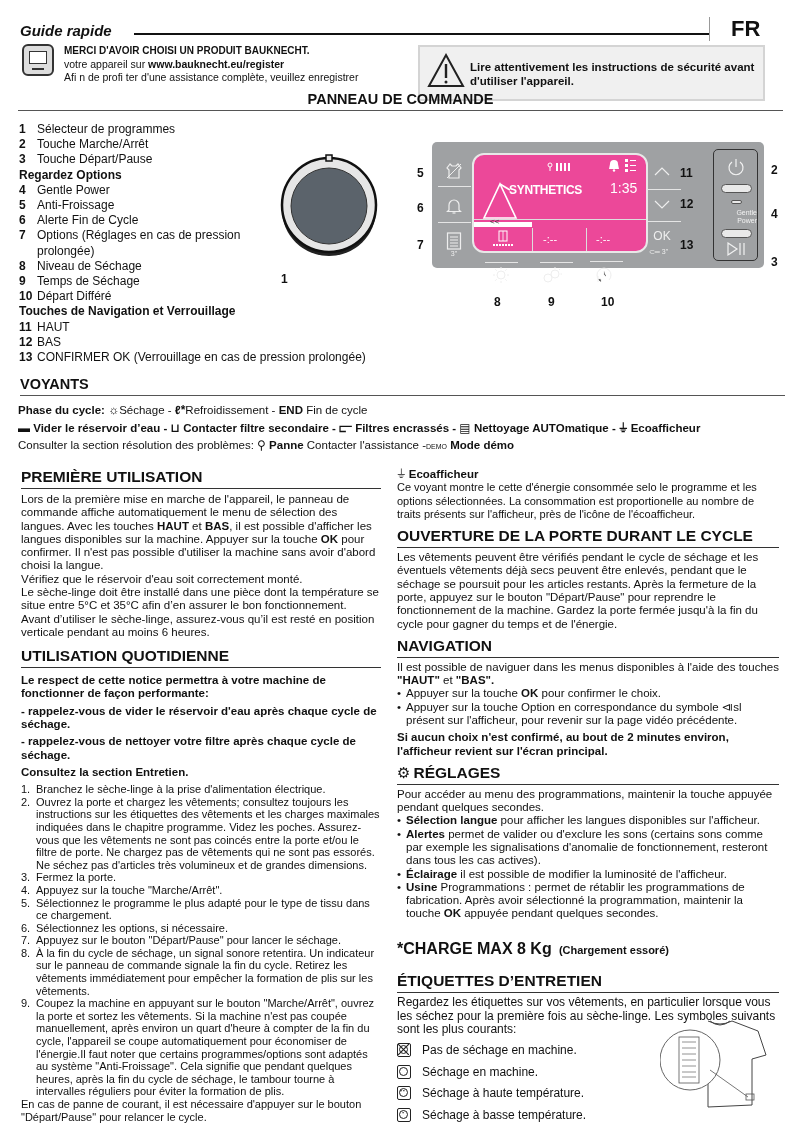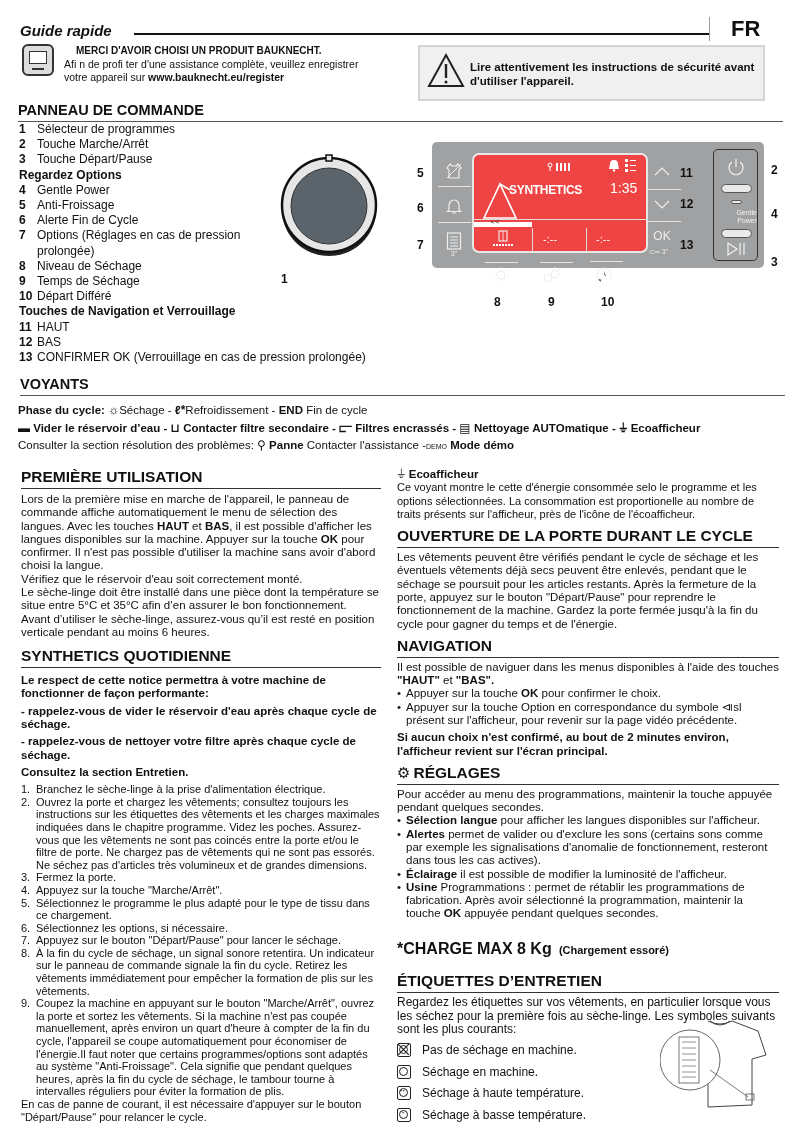--- a/index.html
+++ b/index.html
@@ -11,44 +11,44 @@
   
   #guide-title { left: 20px; top: 22px; font-size: 15px; font-weight: bold; font-style: italic; }
   #header-rule { left: 134px; top: 33px; width: 575px; height: 2px; background: #111; }
   #header-vrule { left: 709px; top: 17px; width: 1px; height: 24px; background: #999; }
   #lang-code { left: 731px; top: 16px; font-size: 22px; font-weight: bold; }
 
   #monitor-icon { left: 22px; top: 44px; width: 32px; height: 32px; border: 2px solid #333; border-radius: 6px; background: #ddd; }
   #monitor-icon .scr { position: absolute; left: 5px; top: 5px; width: 18px; height: 13px; border: 1.5px solid #333; background: #fff; }
   #monitor-icon .stand { position: absolute; left: 8px; top: 19px; width: 12px; height: 5px; border-bottom: 2px solid #333; }
   #thanks { left: 64px; top: 45px; font-size: 10.5px; line-height: 1.25; width: 340px; }
-  #thanks .t1 { font-weight: bold; font-size: 10px; margin-left: 12px; }
+  #thanks .t1 { font-weight: bold; font-size: 10px; }
 
   #safety-box { left: 418px; top: 45px; width: 347px; height: 56px; background: #f0f0f0; border: 2px solid #d4d4d4; }
   #safety-icon { left: 6px; top: 4px; width: 40px; height: 40px; }
   #safety-text { left: 50px; top: 14px; font-size: 11.5px; font-weight: bold; width: 310px; line-height: 1.2; }
 
   .section-h { font-size: 14.5px; font-weight: bold; border-bottom: 1px solid #555; padding-bottom: 1px; }
   .section-h.big { font-size: 15.5px; border-bottom: 1.5px solid #333; }
 
-  #panel-h { left: 18px; top: 102px; width: 765px; }
+  #panel-h { left: 18px; top: 91px; width: 765px; text-align: center; }
   #panel-list { left: 19px; top: 122px; font-size: 12px; line-height: 15.2px; }
   #panel-list .row { display: flex; }
   #panel-list .num { font-weight: bold; width: 18px; }
   #panel-list .sub { font-weight: bold; }
   #panel-list .indent { padding-left: 18px; }
 
   
   #knob { left: 274px; top: 150px; width: 110px; height: 110px; }
   #knob-label { left: 281px; top: 272px; font-weight: bold; font-size: 12px; }
 
   
   #cp { left: 432px; top: 142px; width: 332px; height: 126px; background: #9fa1a3; border-radius: 5px; }
   .cp-num { font-weight: bold; font-size: 12px; }
-  #display { left: 472px; top: 153px; width: 176px; height: 100px; background: #ef4444; border: 2px solid #e8e8e8; border-radius: 7px; overflow: hidden; color: #fff; }
+  #display { left: 472px; top: 153px; width: 176px; height: 100px; background: #ec4899; border: 2px solid #e8e8e8; border-radius: 12px; overflow: hidden; color: #fff; }
   .left-btn { position: absolute; left: 440px; width: 28px; height: 28px; display: flex; align-items: center; justify-content: center; color: #eee; font-size: 15px; }
   .sep-h { position: absolute; height: 1px; background: #e5e5e5; }
   .nav-btn { position: absolute; left: 648px; width: 28px; text-align: center; color: #eee; font-size: 16px; }
   #side-col { left: 713px; top: 149px; width: 45px; height: 112px; border: 1px solid #333; border-radius: 5px; background: #9fa1a3; }
   .pill { position: absolute; left: 7px; width: 31px; height: 9px; border-radius: 5px; background: #e9e9e9; border: 1px solid #555; }
 
   
   #voyants-h { left: 20px; top: 376px; width: 765px; }
   #voy { left: 18px; top: 402px; font-size: 11.5px; line-height: 17.5px; white-space: nowrap; }
   .ico { display: inline-block; font-size: 12px; }
@@ -74,22 +74,22 @@
 <div class="abs" id="header-rule"></div>
 <div class="abs" id="header-vrule"></div>
 <div class="abs" id="lang-code">FR</div>
 
 <div class="abs" id="monitor-icon">
   <div class="scr"></div>
     <div class="stand"></div>
 </div>
 <div class="abs" id="thanks">
   <div class="t1">MERCI D'AVOIR CHOISI UN PRODUIT BAUKNECHT.</div>
+  <div><span>votre appareil sur </span><b>www.bauknecht.eu/register</b></div>
   <div>Afi n de profi ter d'une assistance complète, veuillez enregistrer</div>
-  <div><span>votre appareil sur </span><b>www.bauknecht.eu/register</b></div>
 </div>
 
 <div class="abs" id="safety-box">
   <svg class="abs" id="safety-icon" viewBox="0 0 40 40">
     <path d="M20 4 L37 35 L3 35 Z" fill="none" stroke="#222" stroke-width="2"></path>
     <rect x="18.8" y="13" width="2.4" height="14" fill="#222"></rect>
     <circle cx="20" cy="31" r="1.5" fill="#222"></circle>
   </svg>
   <div class="abs" id="safety-text">Lire attentivement les instructions de sécurité avant d'utiliser l'appareil.</div>
 </div>
@@ -318,21 +318,21 @@
 
 <div class="col" id="left-col">
   <div class="section-h big">PREMIÈRE UTILISATION</div>
   <div class="para" style="margin-top:4px">
     <span>Lors de la première mise en marche de l'appareil, le panneau de commande affiche automatiquement le menu de sélection des langues. Avec les touches </span><b>HAUT</b><span> et </span><b>BAS</b><span>, il est possible d'afficher les langues disponibles sur la machine. Appuyer sur la touche </span><b>OK</b><span> pour confirmer. Il n'est pas possible d'utiliser la machine sans avoir d'abord choisi la langue.</span>
     <div>Vérifiez que le réservoir d'eau soit correctement monté.</div>
     <div>Le sèche-linge doit être installé dans une pièce dont la température se situe entre 5°C et 35°C afin d’en assurer le bon fonctionnement.</div>
     <div>Avant d’utiliser le sèche-linge, assurez-vous qu’il est resté en position verticale pendant au moins 6 heures.</div>
   </div>
 
-  <div class="section-h big" style="margin-top:8px">SYNTHETICS QUOTIDIENNE</div>
+  <div class="section-h big" style="margin-top:8px">UTILISATION QUOTIDIENNE</div>
   <div class="para b" style="margin-top:6px">Le respect de cette notice permettra à votre machine de fonctionner de façon performante:</div>
   <div class="para b" style="margin-top:4px">- rappelez-vous de vider le réservoir d'eau après chaque cycle de séchage.</div>
   <div class="para b" style="margin-top:4px">- rappelez-vous de nettoyer votre filtre après chaque cycle de séchage.</div>
   <div class="para b" style="margin-top:4px">Consultez la section Entretien.</div>
   <div class="ol" style="margin-top:4px">
     <div class="li">
         <span class="n">1.</span>
         <span>Branchez le sèche-linge à la prise d'alimentation électrique.</span>
       </div>
     <div class="li">

